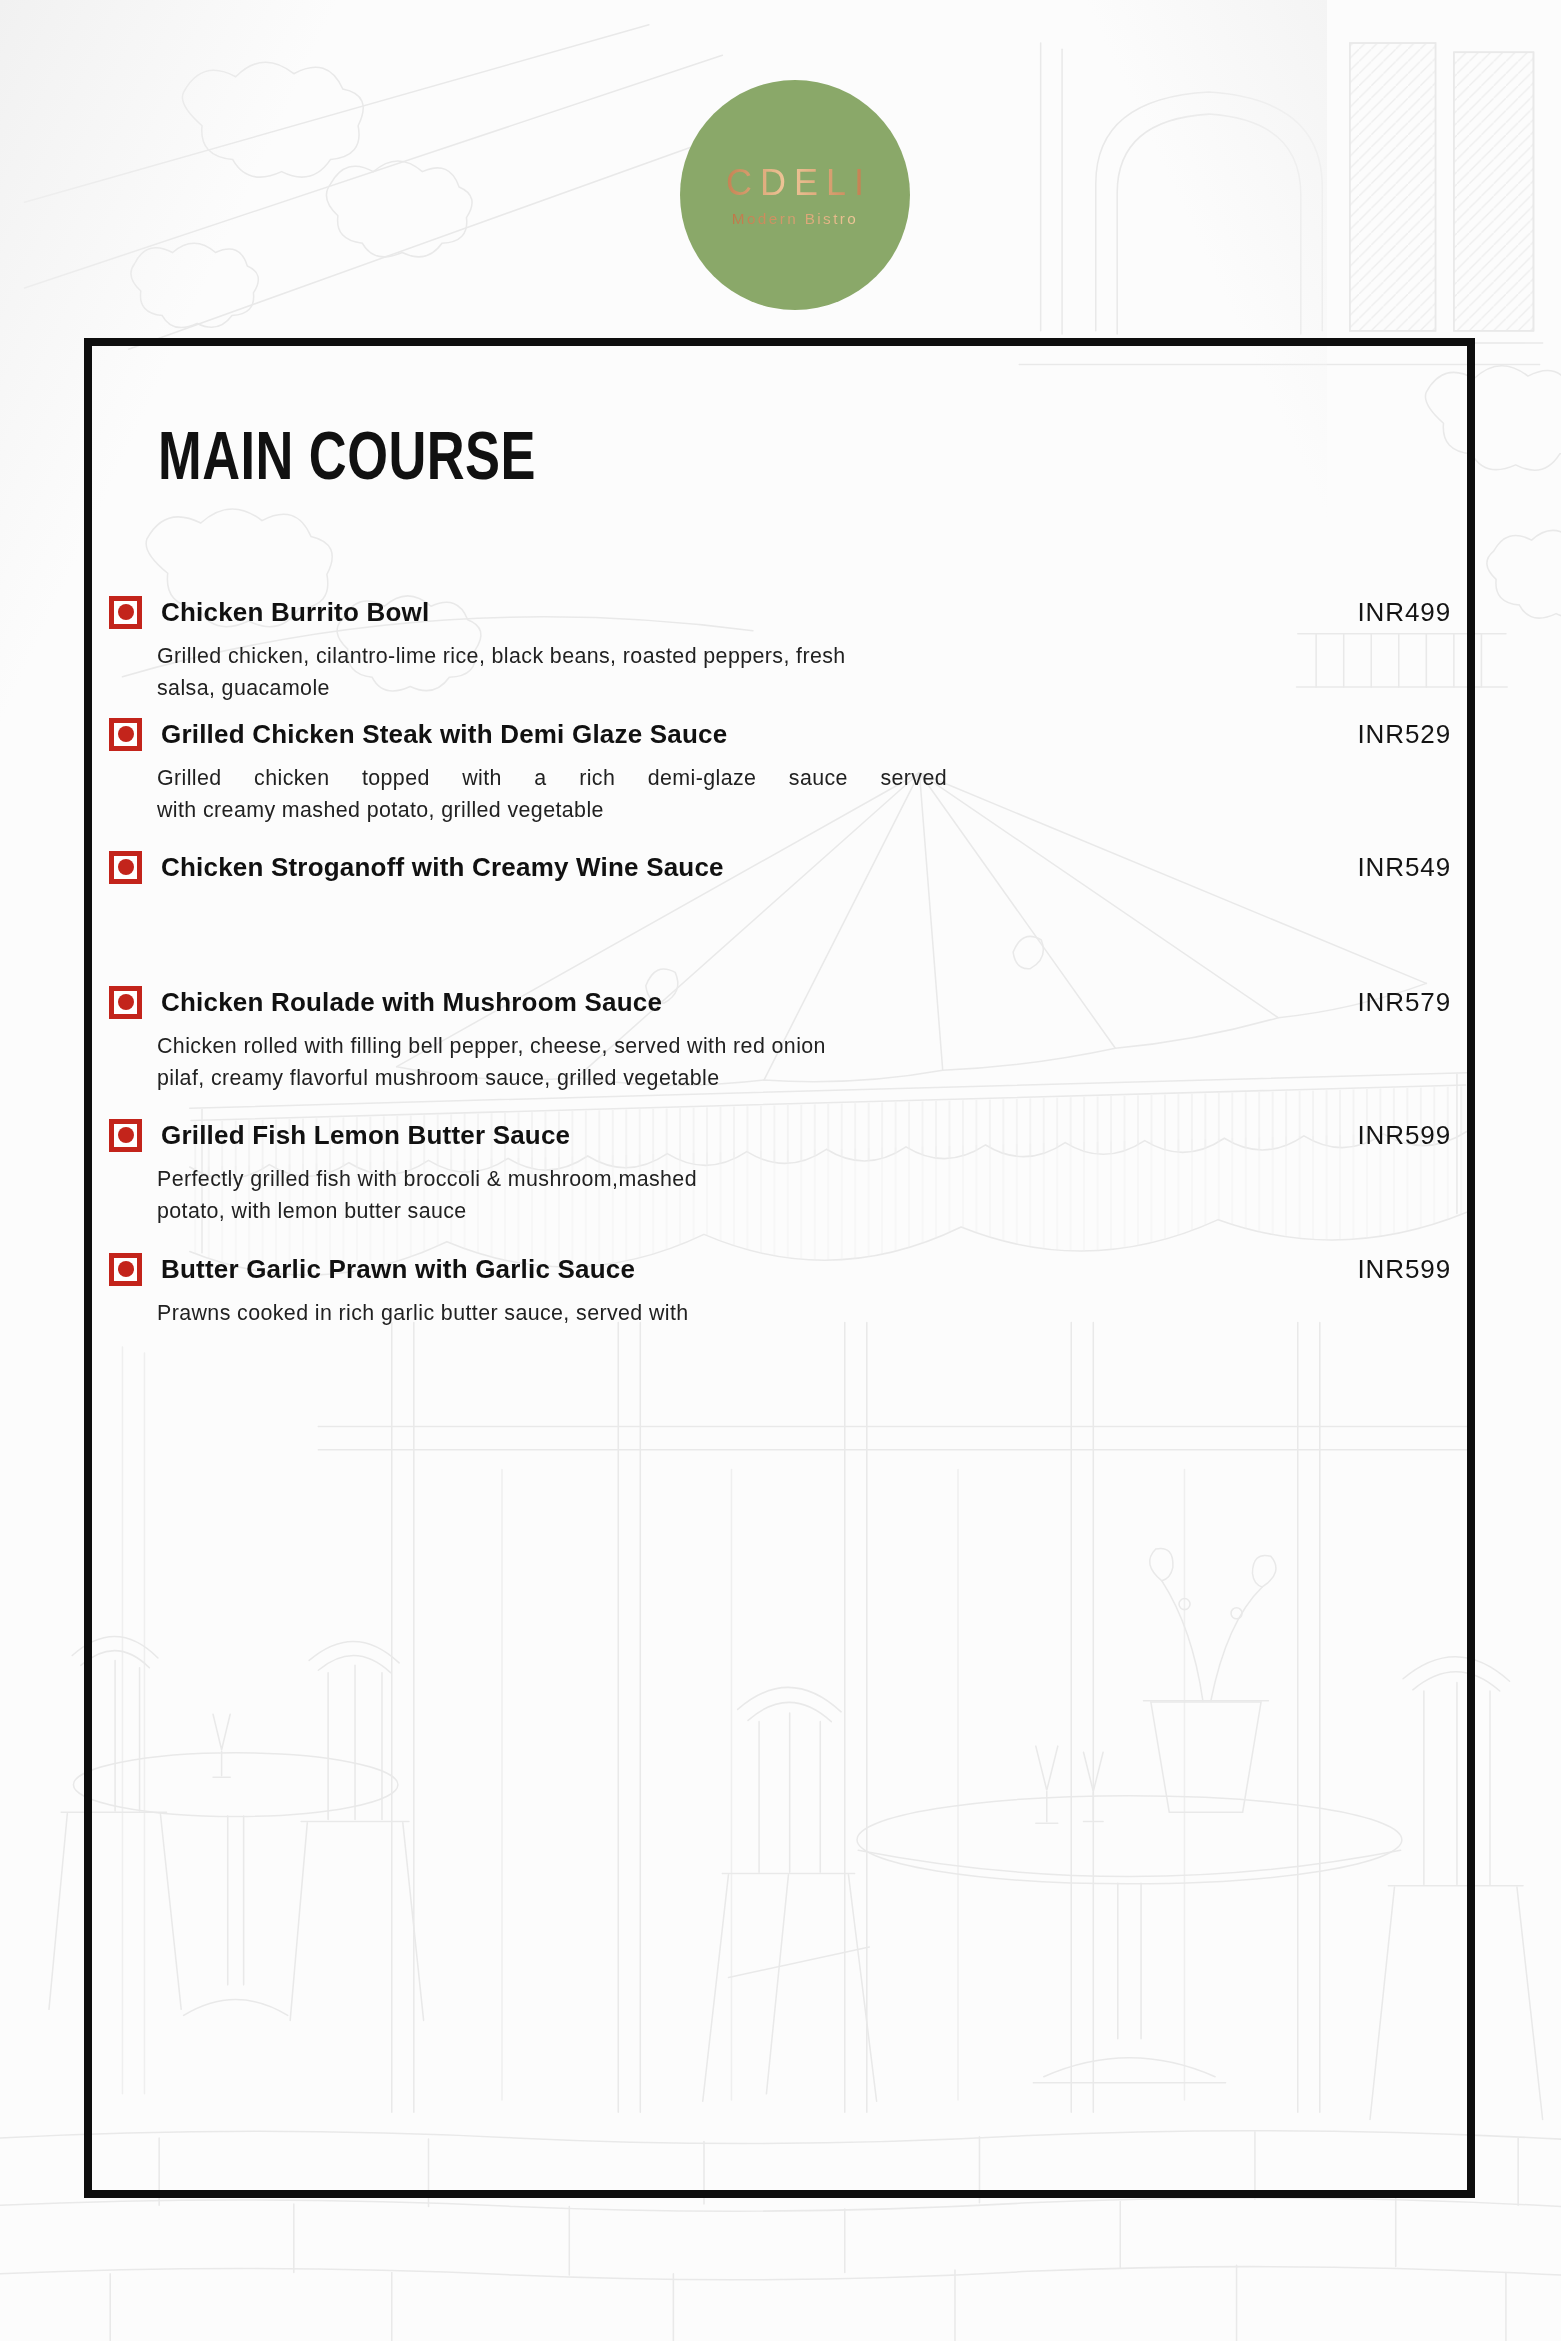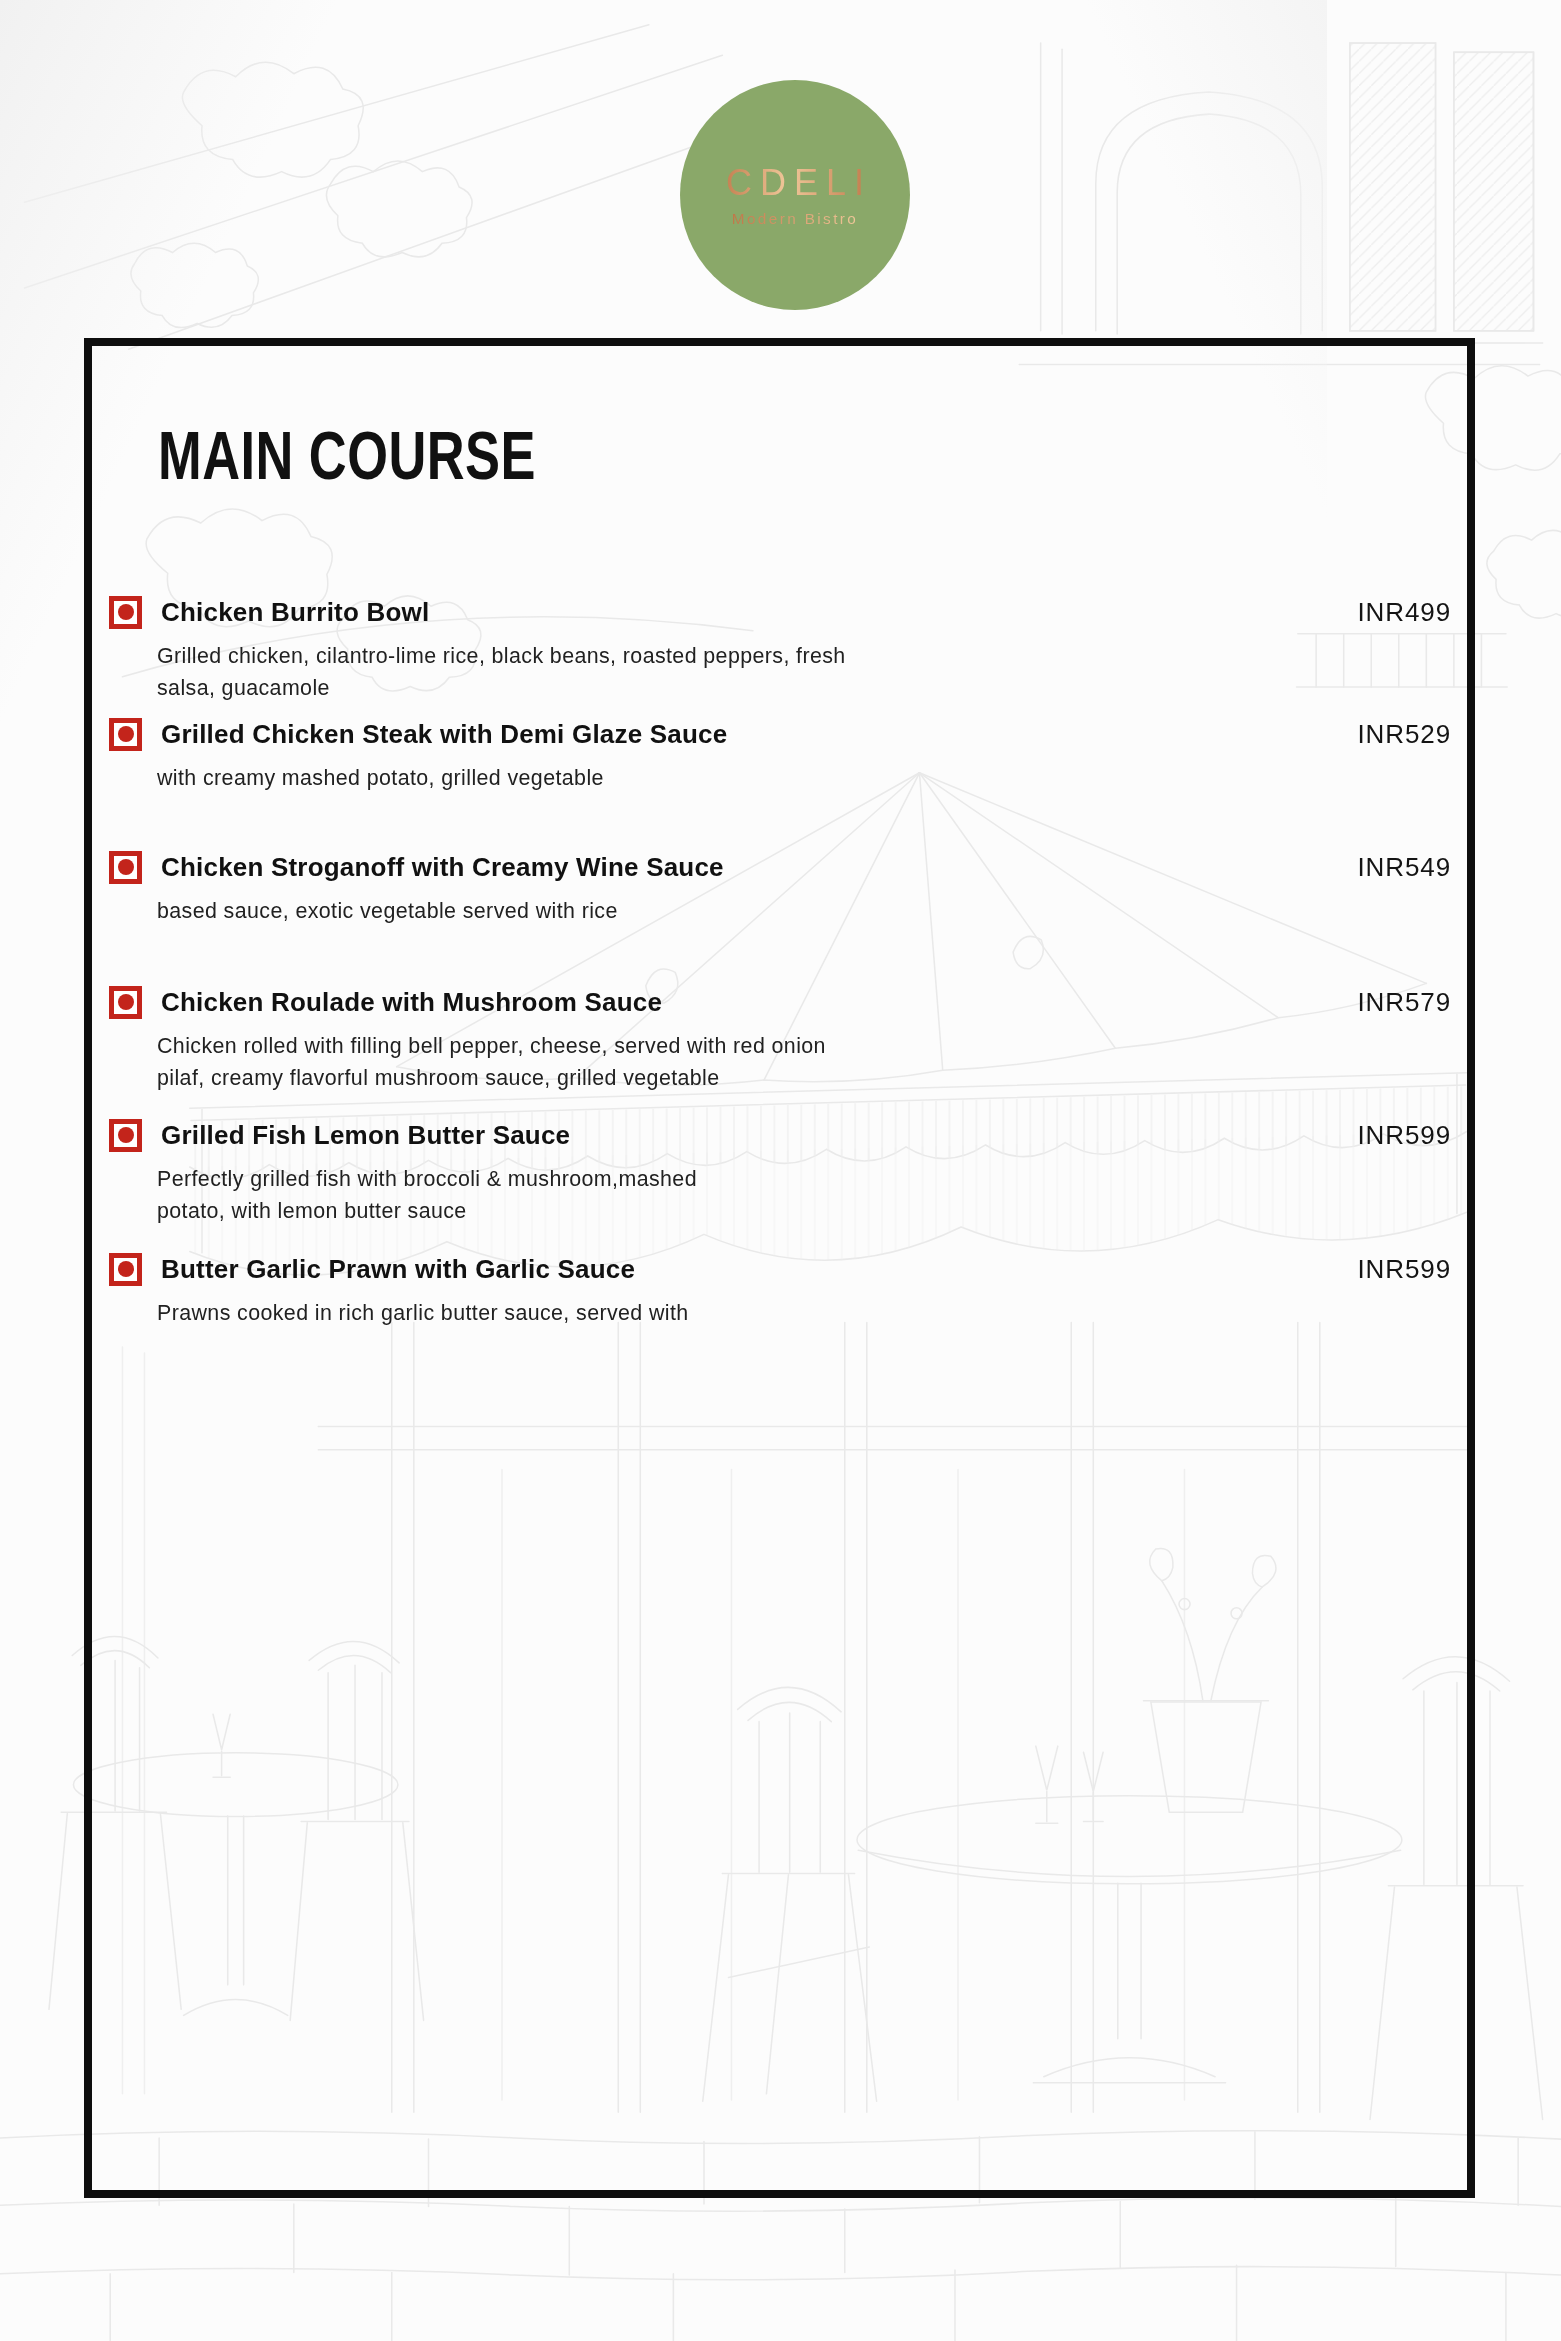--- a/index.html
+++ b/index.html
@@ -202,33 +202,33 @@
       </div>
       <div class="item" style="top: 717px;">
         <div class="head">
           <span class="nonveg">
             <span class="nonveg-dot"></span>
           </span>
           <span class="iname">Grilled Chicken Steak with Demi Glaze Sauce</span>
           <span class="iprice">INR529</span>
         </div>
         <div class="desc">
+          <div class="dline just">Grilled chicken topped with a rich demi-glaze sauce served</div>
           <div class="dline">with creamy mashed potato, grilled vegetable</div>
         </div>
       </div>
       <div class="item" style="top: 850px;">
         <div class="head">
           <span class="nonveg">
             <span class="nonveg-dot"></span>
           </span>
           <span class="iname">Chicken Stroganoff with Creamy Wine Sauce</span>
           <span class="iprice">INR549</span>
         </div>
         <div class="desc">
-          <div class="dline">based sauce, exotic vegetable served with rice</div>
         </div>
       </div>
       <div class="item" style="top: 985px;">
         <div class="head">
           <span class="nonveg">
             <span class="nonveg-dot"></span>
           </span>
           <span class="iname">Chicken Roulade with Mushroom Sauce</span>
           <span class="iprice">INR579</span>
         </div>

